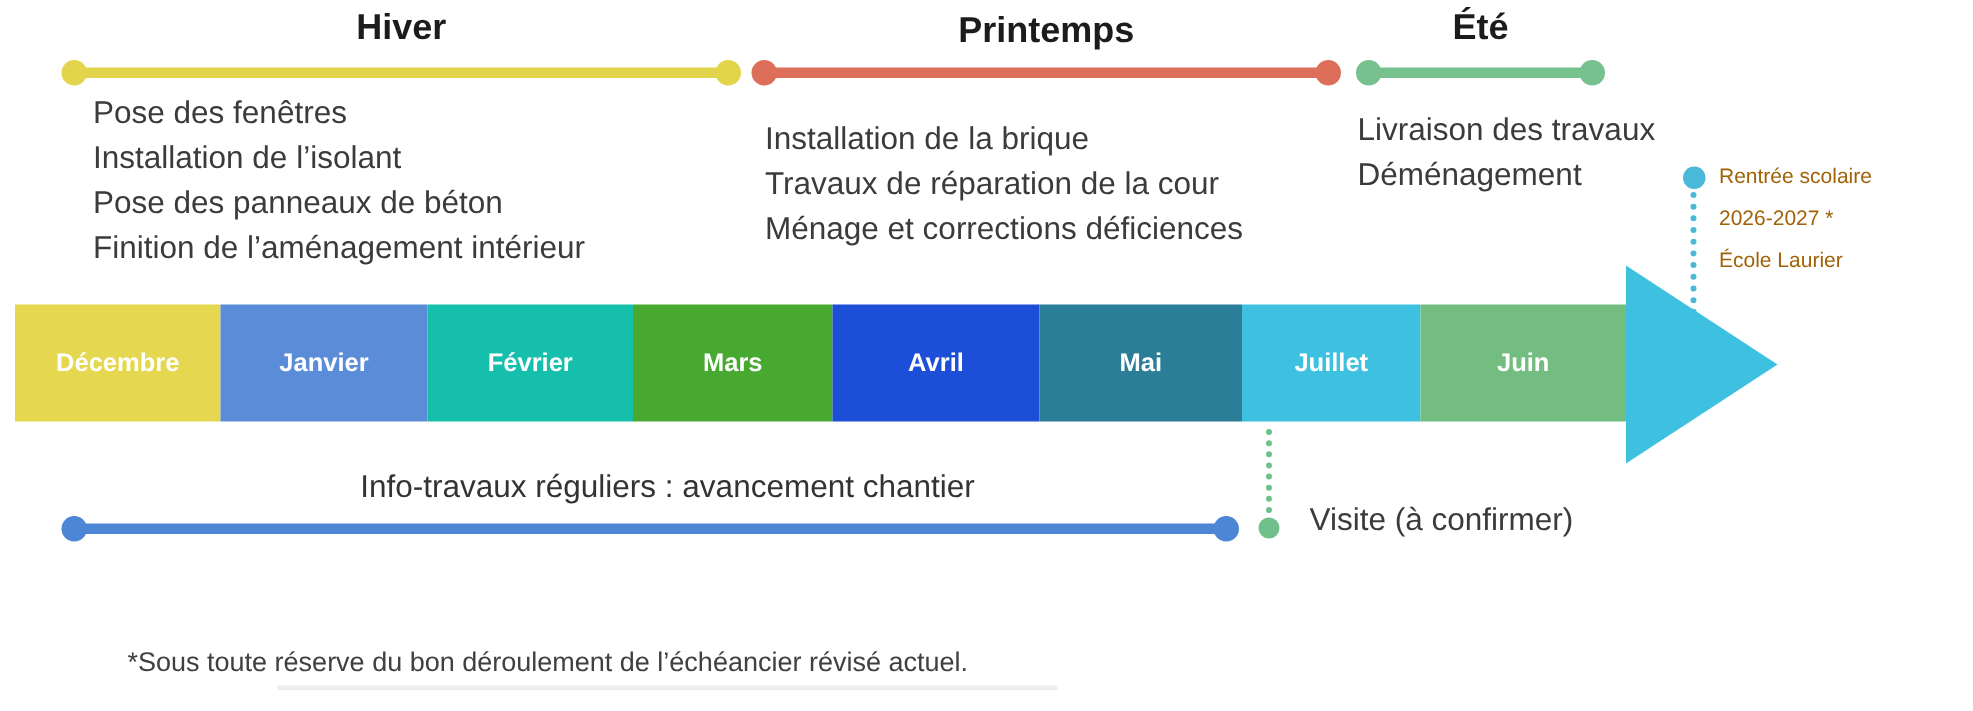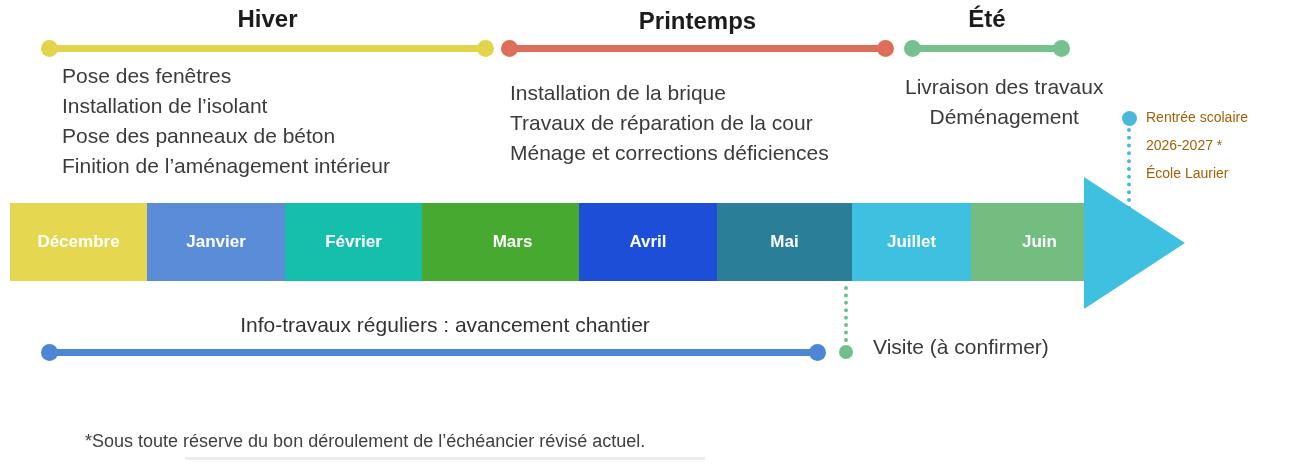--- a/index.html
+++ b/index.html
@@ -80,21 +80,21 @@
     <div>Pose des fenêtres</div>
     <div>Installation de l’isolant</div>
     <div>Pose des panneaux de béton</div>
     <div>Finition de l’aménagement intérieur</div>
   </div>
   <div class="abs task-list" style="left:510px; top:78px;">
     <div>Installation de la brique</div>
     <div>Travaux de réparation de la cour</div>
     <div>Ménage et corrections déficiences</div>
   </div>
-  <div class="abs task-list" style="left:905px; top:72px;text-align:center;">
+  <div class="abs task-list" style="left:905px; top:72px;">
     <div>Livraison des travaux</div>
     <div>Déménagement</div>
   </div>
 
   <span class="dot abs" id="rentree-dot"></span>
   <div class="v-dotted" id="rentree-dotted"></div>
   <div class="abs" id="rentree-text">
     <div>Rentrée scolaire</div>
     <div>2026-2027 *</div>
     <div>École Laurier</div>
@@ -103,21 +103,21 @@
   <div id="month-bar">
     <div class="month-seg" style="width: 137px; background: rgb(229, 215, 80);">
       <span class="month-label">Décembre</span>
     </div>
     <div class="month-seg" style="width: 138px; background: rgb(91, 140, 216);">
       <span class="month-label">Janvier</span>
     </div>
     <div class="month-seg" style="width: 137px; background: rgb(22, 191, 171);">
       <span class="month-label">Février</span>
     </div>
-    <div class="month-seg" style="width: 133px; background: rgb(71, 169, 48); padding-left: 24px;">
+    <div class="month-seg" style="width: 133px; background: rgb(71, 169, 48);">
       <span class="month-label">Mars</span>
     </div>
     <div class="month-seg" style="width: 138px; background: #1d4ed8;">
       <span class="month-label">Avril</span>
     </div>
     <div class="month-seg" style="width: 135px; background: rgb(42, 126, 151);">
       <span class="month-label">Mai</span>
     </div>
     <div class="month-seg" style="width: 119px; background: rgb(62, 193, 225);">
       <span class="month-label">Juillet</span>

